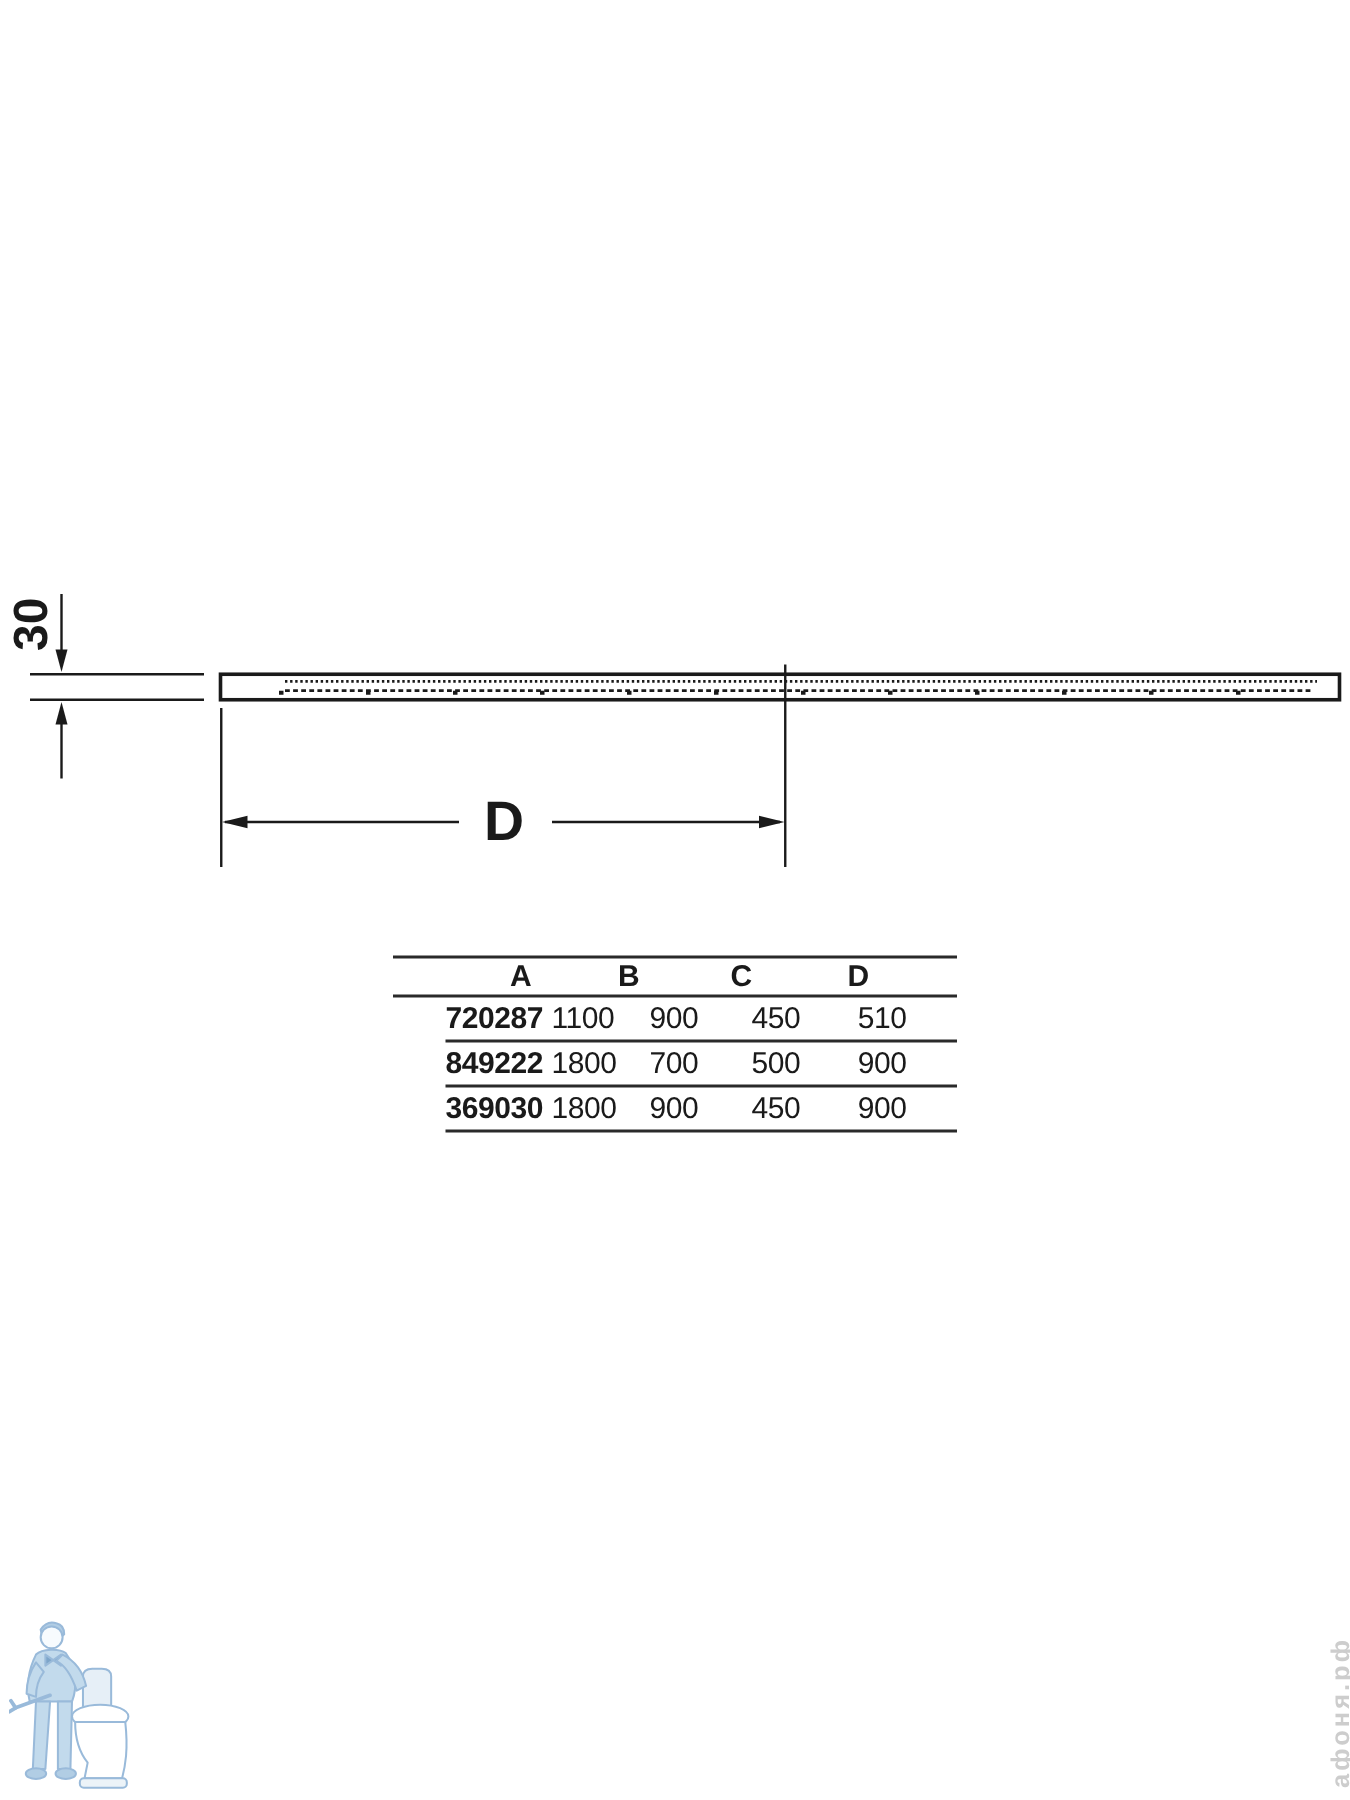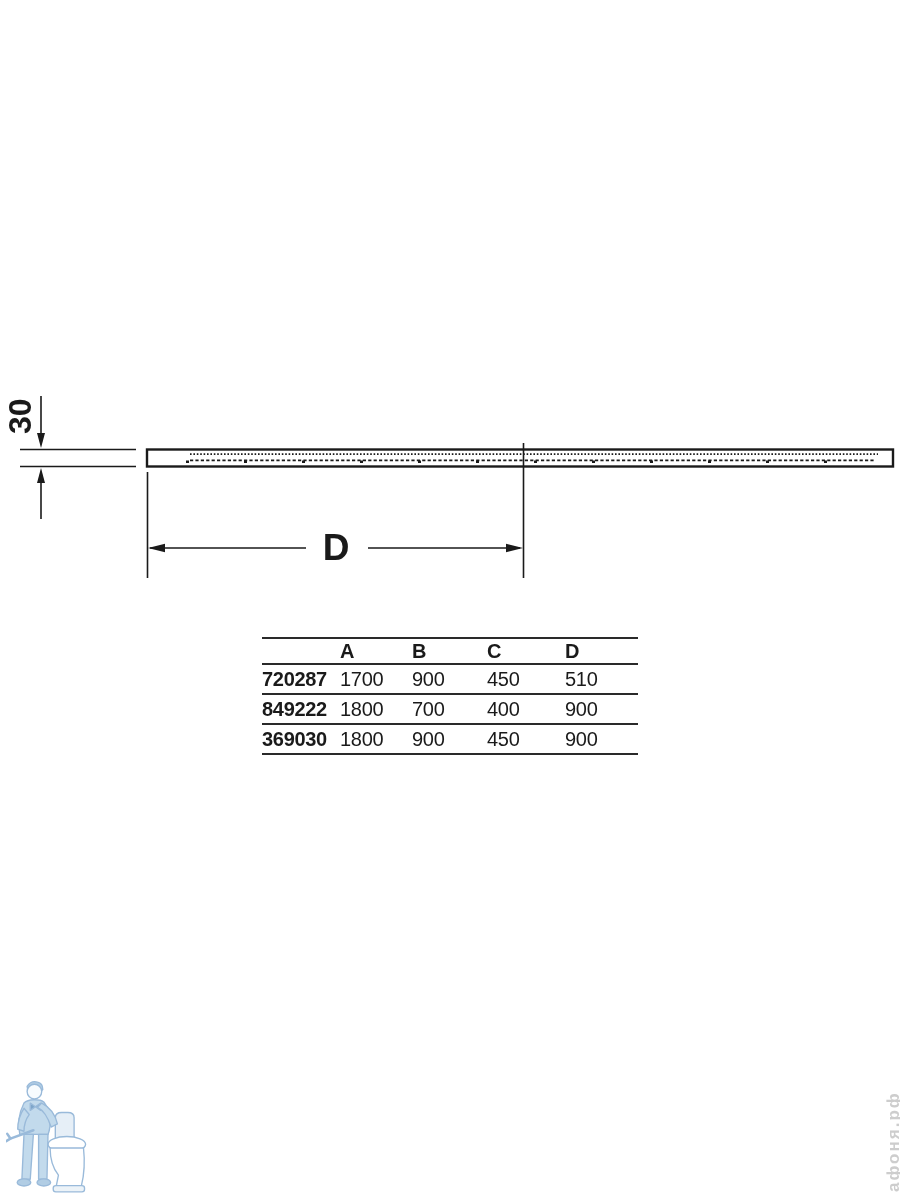--- a/index.html
+++ b/index.html
@@ -18,21 +18,21 @@
   .spec-table {
     position: absolute; left: 262px; top: 637px; width: 376px;
     border-top: 2px solid #2a2a2a;
     font-size: 20px;
   }
   .spec-row {
     display: flex; align-items: center;
     border-bottom: 2px solid #2a2a2a;
   }
   .spec-row.header { height: 26px; font-weight: bold; }
-  .spec-row.body   { height: 30px; }
+  .spec-row.body   { height: 30px; margin-left: 35px; }
   .cell { overflow: hidden; white-space: nowrap; letter-spacing: -0.3px; }
   .cell.article { width: 78px; font-weight: bold; }
   .cell.colA { width: 72px; }
   .cell.colB { width: 75px; }
   .cell.colC { width: 78px; }
   .cell.colD { width: 73px; }
 
   
   .watermark {
     position: absolute; left: 884px; top: 1192px;
@@ -84,30 +84,30 @@
   <div class="spec-table">
     <div class="spec-row header">
       <div class="cell article"></div>
       <div class="cell colA">A</div>
       <div class="cell colB">B</div>
       <div class="cell colC">C</div>
       <div class="cell colD">D</div>
     </div>
     <div class="spec-row body">
       <div class="cell article">720287</div>
-      <div class="cell colA">1700</div>
+      <div class="cell colA">1100</div>
       <div class="cell colB">900</div>
       <div class="cell colC">450</div>
       <div class="cell colD">510</div>
     </div>
     <div class="spec-row body">
       <div class="cell article">849222</div>
       <div class="cell colA">1800</div>
       <div class="cell colB">700</div>
-      <div class="cell colC">400</div>
+      <div class="cell colC">500</div>
       <div class="cell colD">900</div>
     </div>
     <div class="spec-row body">
       <div class="cell article">369030</div>
       <div class="cell colA">1800</div>
       <div class="cell colB">900</div>
       <div class="cell colC">450</div>
       <div class="cell colD">900</div>
     </div>
   </div>

